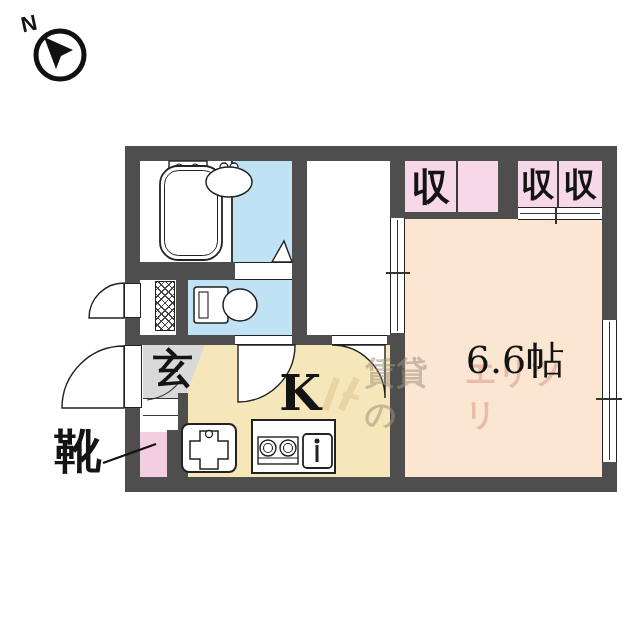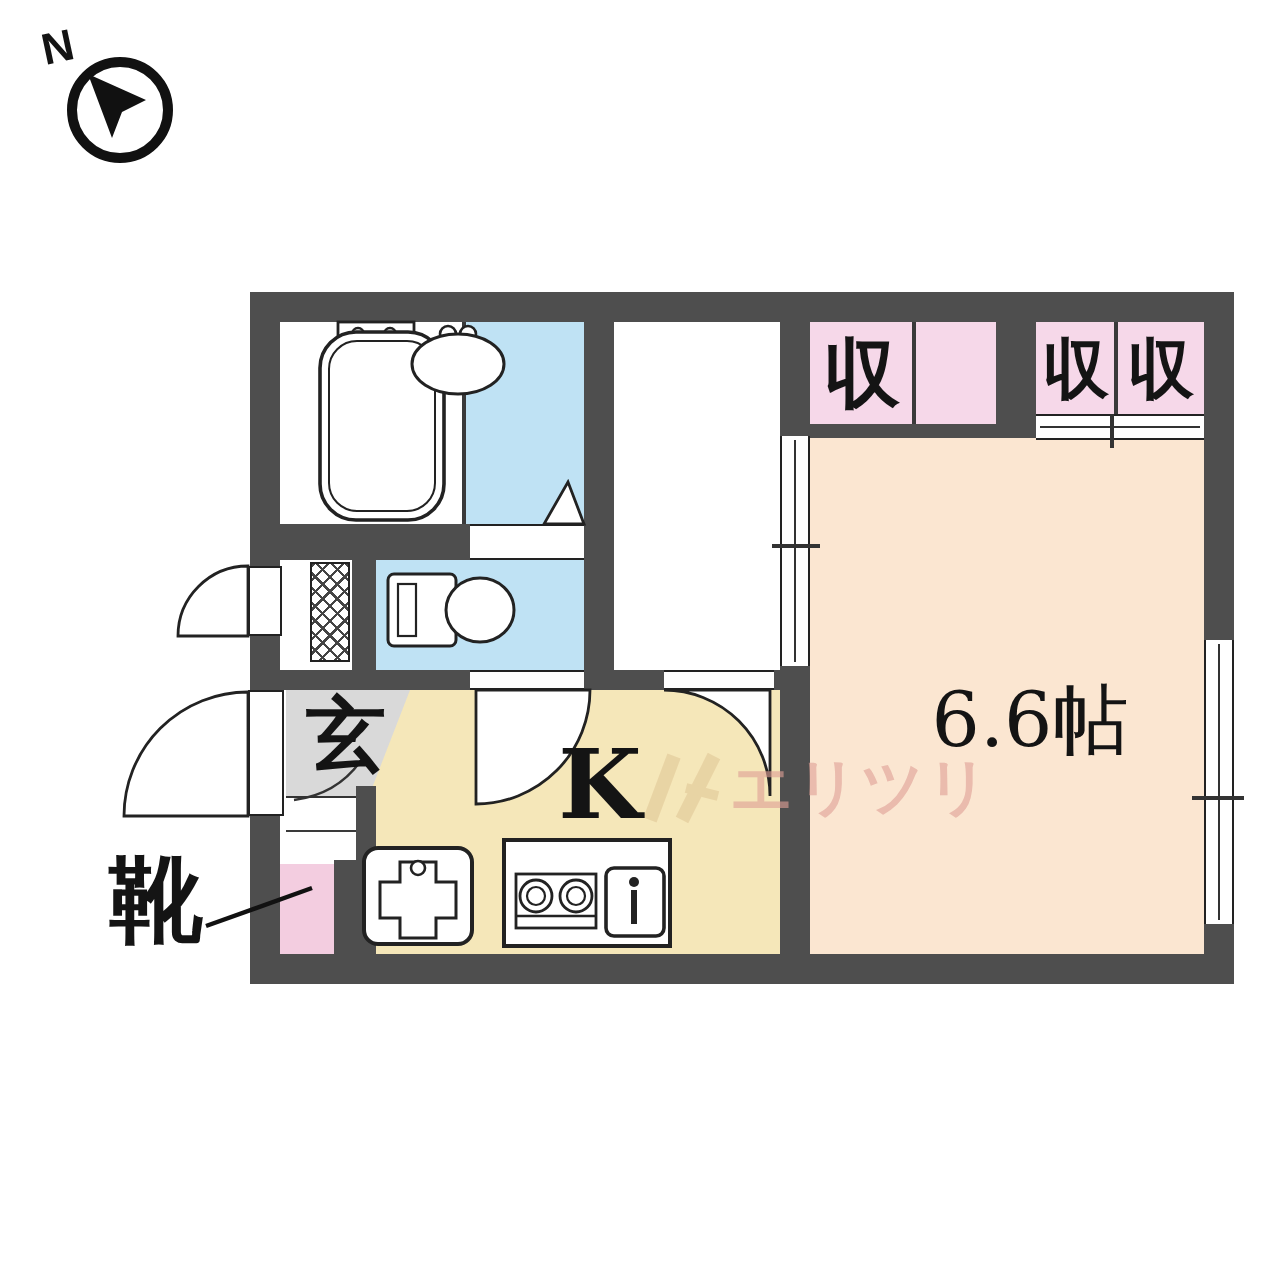--- a/index.html
+++ b/index.html
@@ -154,16 +154,17 @@
   <div class="lbl" style="left:278px;top:368px;width:44px;height:50px;font-size:48px;font-weight:600;">K</div>
   <div class="lbl" style="left:150px;top:344px;width:46px;height:48px;font-size:40px;font-weight:600;">玄</div>
   <div class="lbl" style="left:50px;top:424px;width:56px;height:52px;font-size:47px;font-weight:600;">靴</div>
 
   <div class="wm" style="left:315px;top:372px;width:280px;height:44px;">
     <svg width="46" height="40" viewBox="0 0 46 40" style="opacity:.8;">
       <path d="M10,36 L22,4" stroke="#e6d0a0" stroke-width="7" fill="none"></path>
       <path d="M26,36 L42,4" stroke="#e6d0a0" stroke-width="7" fill="none"></path>
       <path d="M28,20 L44,24" stroke="#e6d0a0" stroke-width="5" fill="none"></path>
     </svg>
+    <span class="t1">賃貸の</span>
       <span class="t2">エリツリ</span>
   </div>
 
 </div>
 
 </body></html>

